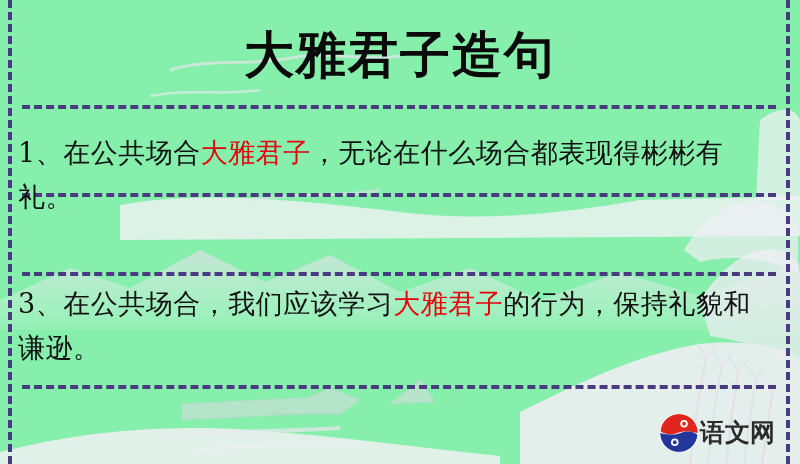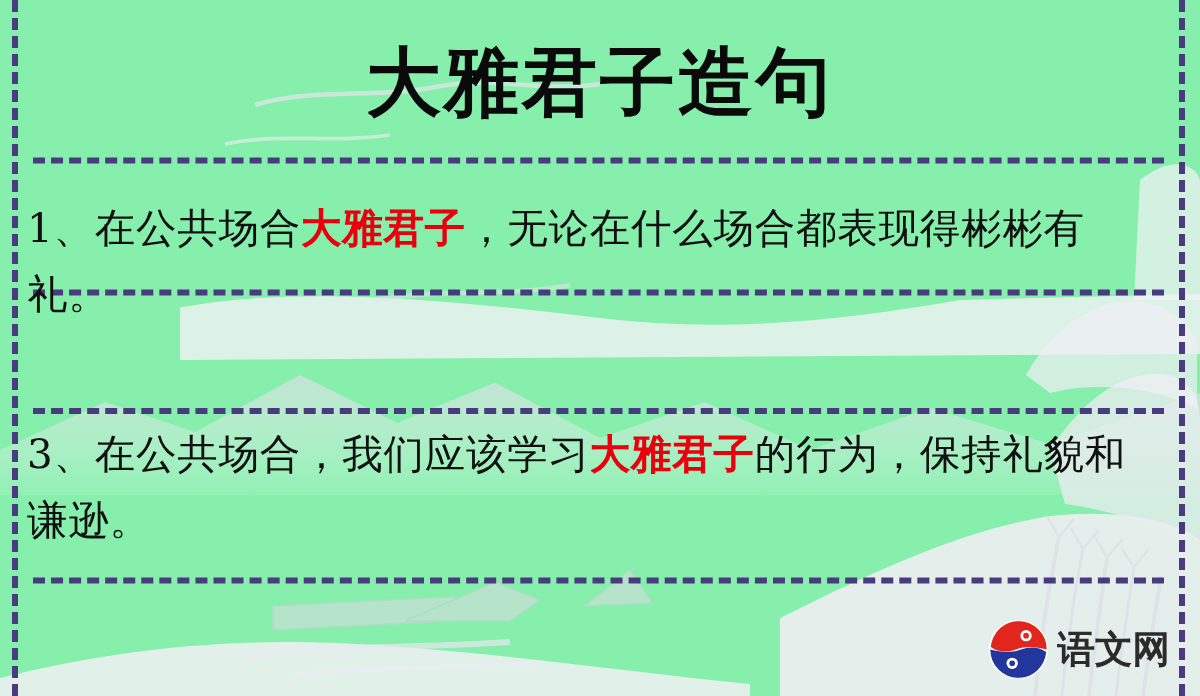--- a/index.html
+++ b/index.html
@@ -69,34 +69,34 @@
     left: 18px;
     width: 760px;
     font-size: 27px;
     line-height: 44px;
     color: #111111;
     letter-spacing: 0.5px;
     z-index: 4;
   }
   .sentence .kw {
     color: #e8000d;
-    font-weight: 700;
+    font-weight: 400;
   }
   #s1 { top: 131px; }
   #s2 { top: 212px; }
   #s3 { top: 282px; }
 
   
   .logo {
     position: absolute;
     left: 658px;
     top: 412px;
     display: flex;
     align-items: flex-start;
-    gap: 5px;
+    gap: 0;
     z-index: 4;
   }
   .logo-mark { width: 42px; height: 42px; display: block; }
   .logo-text {
     font-family: "DejaVu Sans", "Liberation Sans", sans-serif;
     font-size: 25px;
     font-weight: 700;
     color: #2b2b2b;
     letter-spacing: 0px;
     line-height: 42px;

